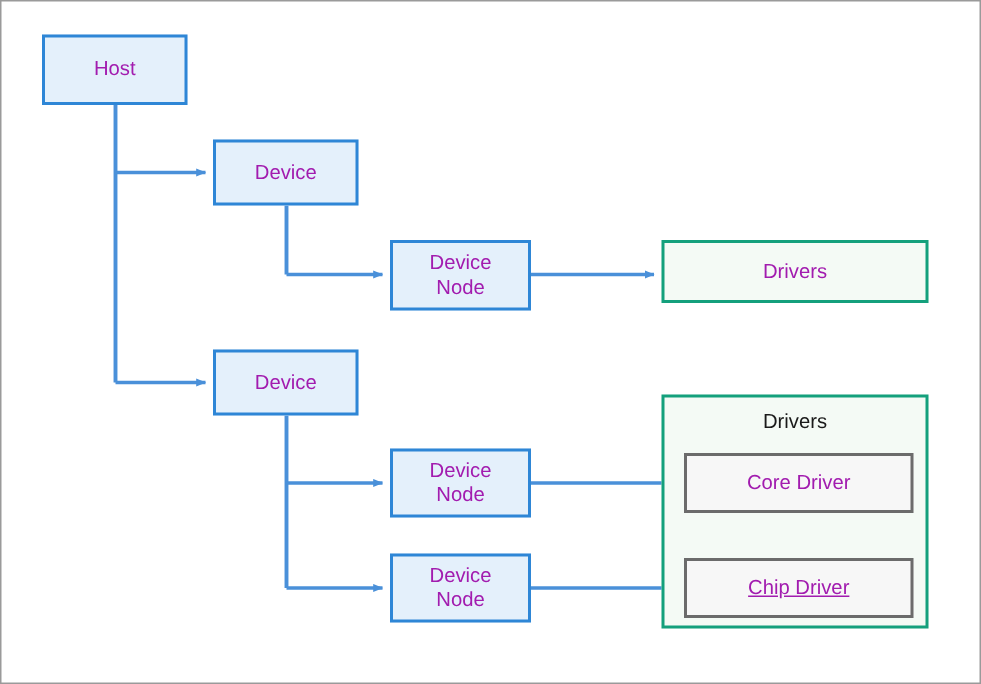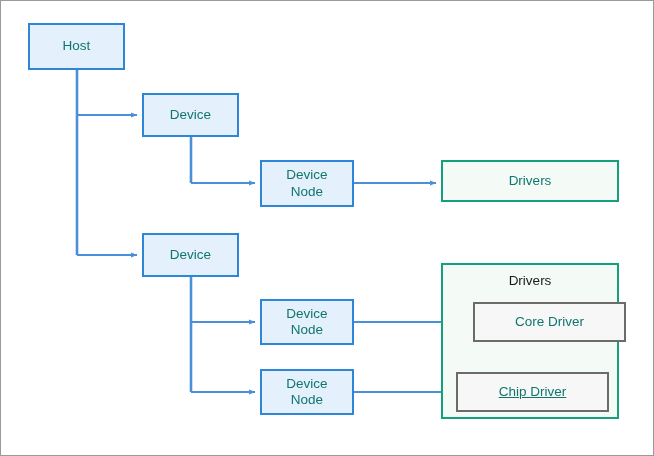--- a/index.html
+++ b/index.html
@@ -27,21 +27,21 @@
     height: 456px;
   }
   .node {
     position: absolute;
     box-sizing: border-box;
     display: flex;
     align-items: center;
     justify-content: center;
     text-align: center;
     line-height: 1.22;
-    color: #0f766e;
+    color: #a21caf;
     font-size: 13.5px;
     z-index: 3;
   }
   .node-blue {
     background: #e4f0fb;
     border: 2px solid #2e86d6;
   }
   .node-green-outline {
     background: #f4faf5;
     border: 2px solid #14a07c;
@@ -126,21 +126,21 @@
 
   <div class="node node-blue" style="left:259px; top:368px; width:94px; height:46px; white-space:pre-line;">
     <span style="white-space:pre-line;">Device
 Node</span>
   </div>
 
   <div class="group-box" style="left:440px; top:262px; width:178px; height:156px;">
     <div class="group-title">Drivers</div>
   </div>
 
-  <div class="node node-gray" style="left:472px; top:301px; width:153px; height:40px;">
+  <div class="node node-gray" style="left:455px; top:301px; width:153px; height:40px;">
     <span>Core Driver</span>
   </div>
 
   <div class="node node-gray" style="left:455px; top:371px; width:153px; height:40px;text-decoration:underline;">
     <span>Chip Driver</span>
   </div>
 
 </div>
 
 </body></html>

